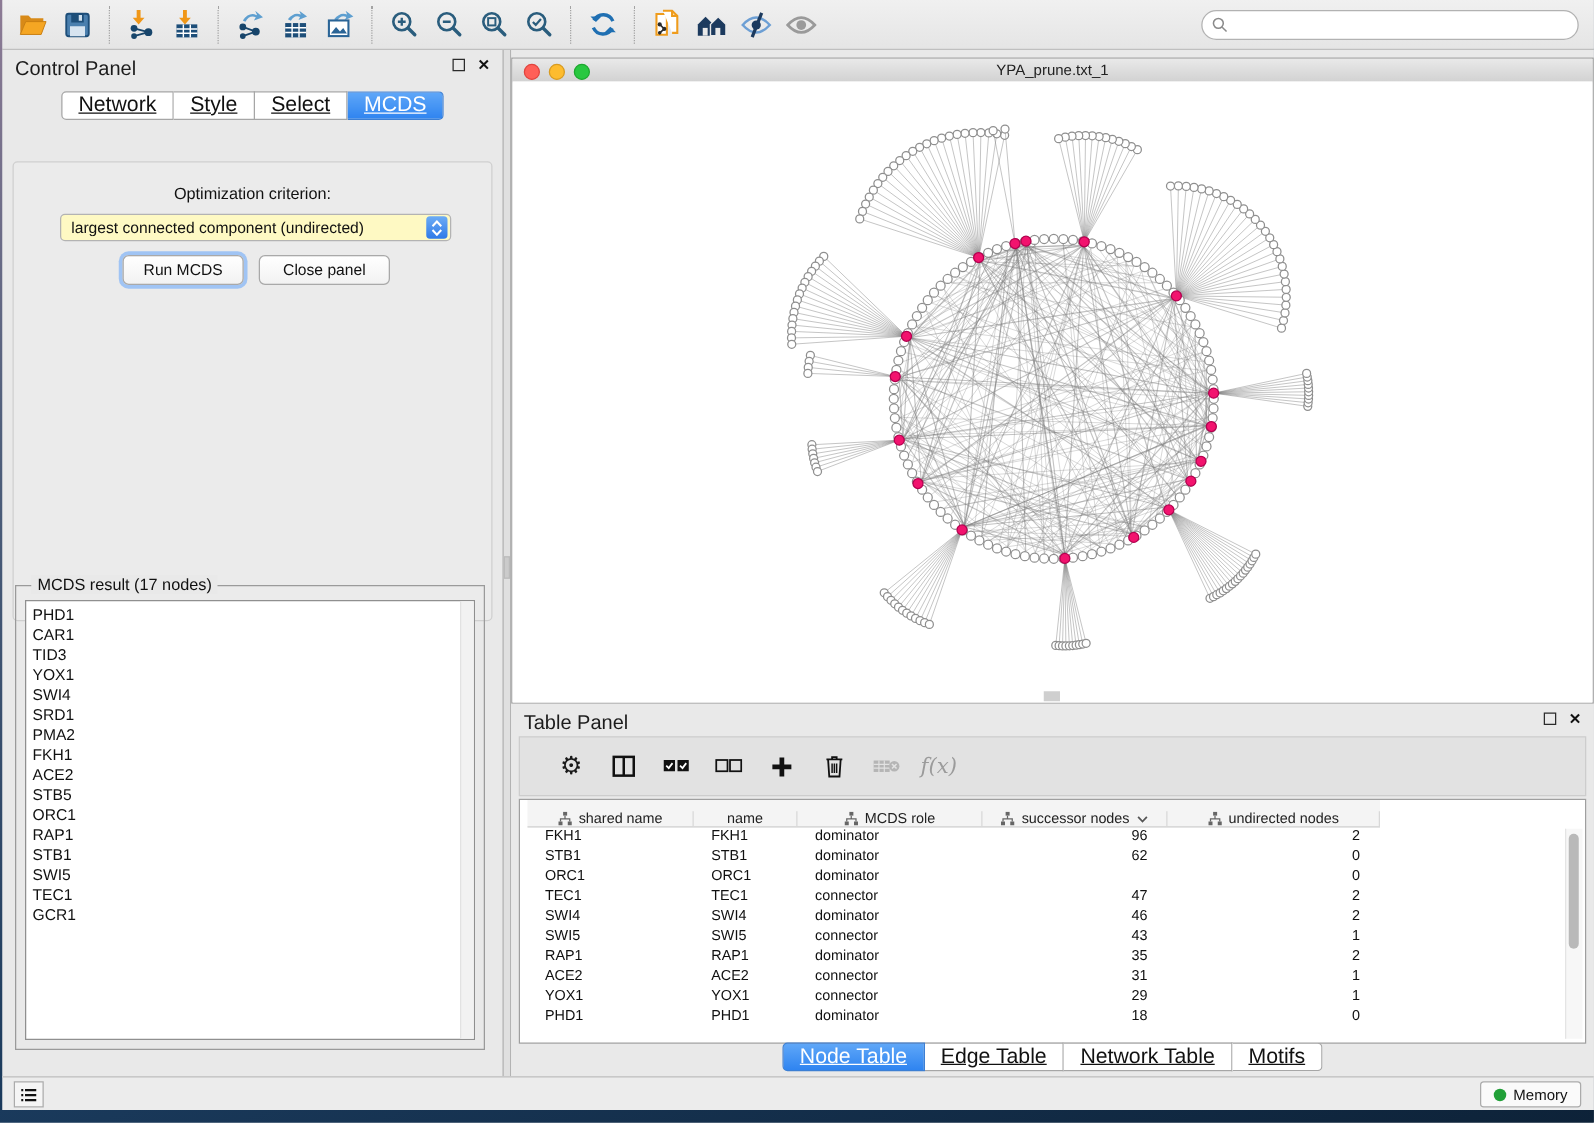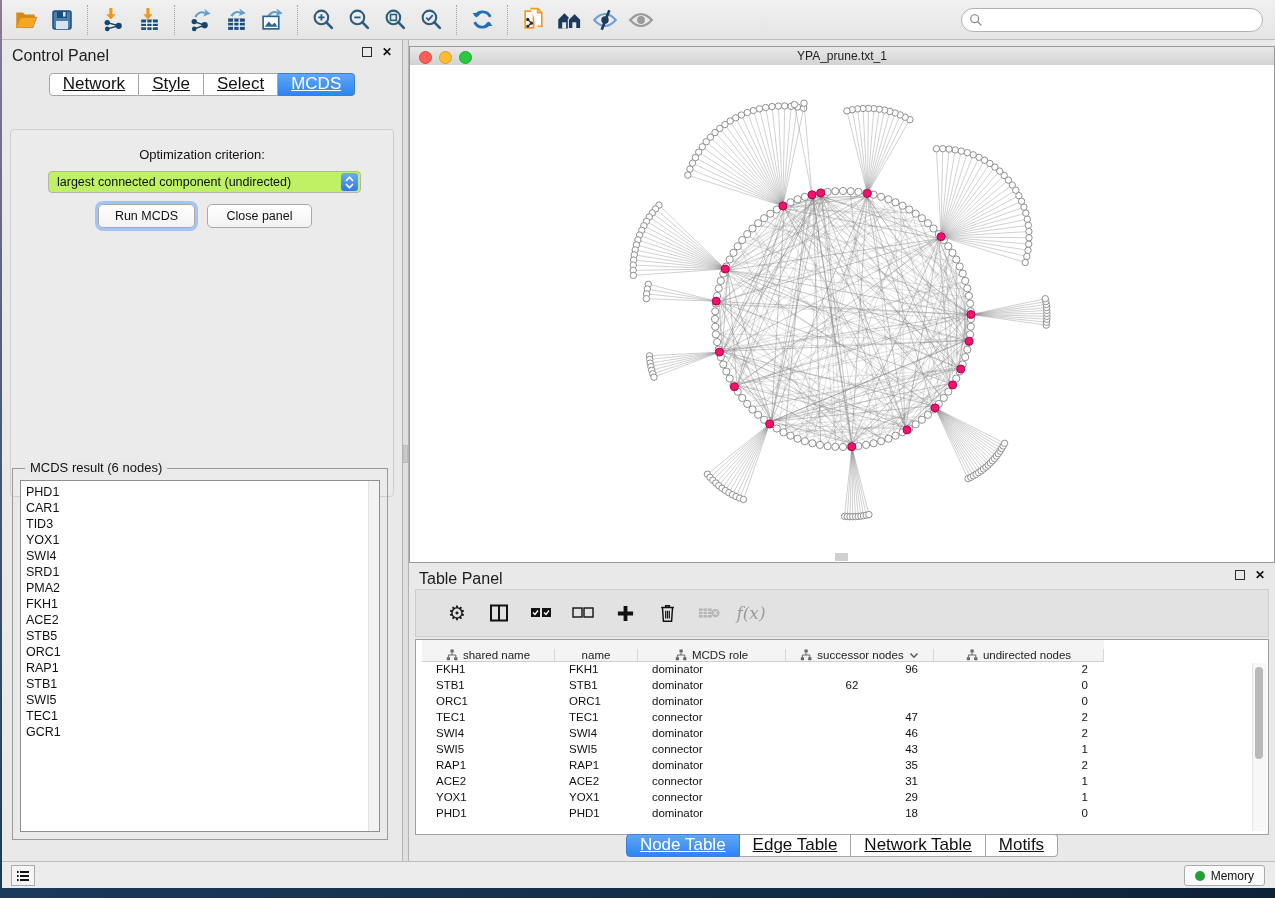--- a/index.html
+++ b/index.html
@@ -30,21 +30,21 @@
   .seg-tabs{display:flex;justify-content:center;}
   .cp .seg-tabs{position:absolute;top:33px;left:0;right:0;z-index:3;}
   .seg-tab{height:17px;padding:2px 13px;background:#fff;border:1px solid #a6a6a6;border-left:none;
     font-size:17px;line-height:16px;color:#111;text-decoration:underline;}
   .seg-tab:first-child{border-left:1px solid #a6a6a6;border-radius:4px 0 0 4px;}
   .seg-tab:last-child{border-radius:0 4px 4px 0;}
   .seg-tab.active{background:linear-gradient(#5fa7f8,#2f84f0);border-color:#3c7fd4;color:#fff;}
   .cp-box{position:absolute;top:56px;left:8px;right:8px;height:366px;background:#ebebeb;
     border:1px solid #cfcfcf;border-radius:4px;margin-top:33px;}
   .opt-label{position:absolute;top:17px;left:0;right:0;text-align:center;font-size:13px;color:#111;}
-  .opt-select{position:absolute;top:41px;left:37px;width:313px;height:22px;background:#bef264;
+  .opt-select{position:absolute;top:41px;left:37px;width:313px;height:22px;background:#fef9c3;
     border:1px solid #b3b3b3;border-radius:4px;box-sizing:border-box;display:flex;align-items:center;}
   .opt-select .sel-text{flex:1;font-size:12.5px;padding-left:8px;color:#111;white-space:nowrap;overflow:hidden;}
   .sel-spin{width:17px;height:18px;margin-right:2px;border-radius:3px;
     background:linear-gradient(#6cacf5,#2f7ae8);display:flex;flex-direction:column;
     align-items:center;justify-content:center;gap:1px;}
   .sel-spin svg{display:block;}
   .cp-buttons{position:absolute;top:74px;left:0;right:0;height:26px;}
   .btn{position:absolute;height:24px;background:linear-gradient(#ffffff,#f2f2f2);border:1px solid #a9a9a9;
     border-radius:5px;font-size:12.5px;color:#111;text-align:center;line-height:22px;box-sizing:border-box;}
   .btn-run{left:87px;width:97px;box-shadow:0 0 0 3px rgba(110,170,250,.6);}
@@ -269,21 +269,21 @@
               <path d="M1 1 L4.5 4.8 L8 1" stroke="#fff" stroke-width="1.6" fill="none"></path>
             </svg>
         </span>
       </div>
       <div class="cp-buttons">
         <div class="btn btn-run">Run MCDS</div>
         <div class="btn btn-close">Close panel</div>
       </div>
     </div>
     <div class="result-box">
-      <span class="result-legend">MCDS result (6 nodes)</span>
+      <span class="result-legend">MCDS result (17 nodes)</span>
       <div class="result-list" id="mcds-list">
           <div class="list-item">PHD1</div>
           <div class="list-item">CAR1</div>
           <div class="list-item">TID3</div>
           <div class="list-item">YOX1</div>
           <div class="list-item">SWI4</div>
           <div class="list-item">SRD1</div>
           <div class="list-item">PMA2</div>
           <div class="list-item">FKH1</div>
           <div class="list-item">ACE2</div>
@@ -1111,21 +1111,21 @@
               <div class="td" style="width: 133px;">FKH1</div>
               <div class="td" style="width: 83px;">FKH1</div>
               <div class="td" style="width: 148px;">dominator</div>
               <div class="td num" style="width: 148px;">96</div>
               <div class="td num" style="width: 170px;">2</div>
             </div>
             <div class="tr">
               <div class="td" style="width: 133px;">STB1</div>
               <div class="td" style="width: 83px;">STB1</div>
               <div class="td" style="width: 148px;">dominator</div>
-              <div class="td num" style="width: 148px; text-align: center;">62</div>
+              <div class="td num" style="width: 148px;">62</div>
               <div class="td num" style="width: 170px;">0</div>
             </div>
             <div class="tr">
               <div class="td" style="width: 133px;">ORC1</div>
               <div class="td" style="width: 83px;">ORC1</div>
               <div class="td" style="width: 148px;">dominator</div>
               <div class="td num" style="width: 148px; margin-top: 32px;">61</div>
               <div class="td num" style="width: 170px;">0</div>
             </div>
             <div class="tr">

